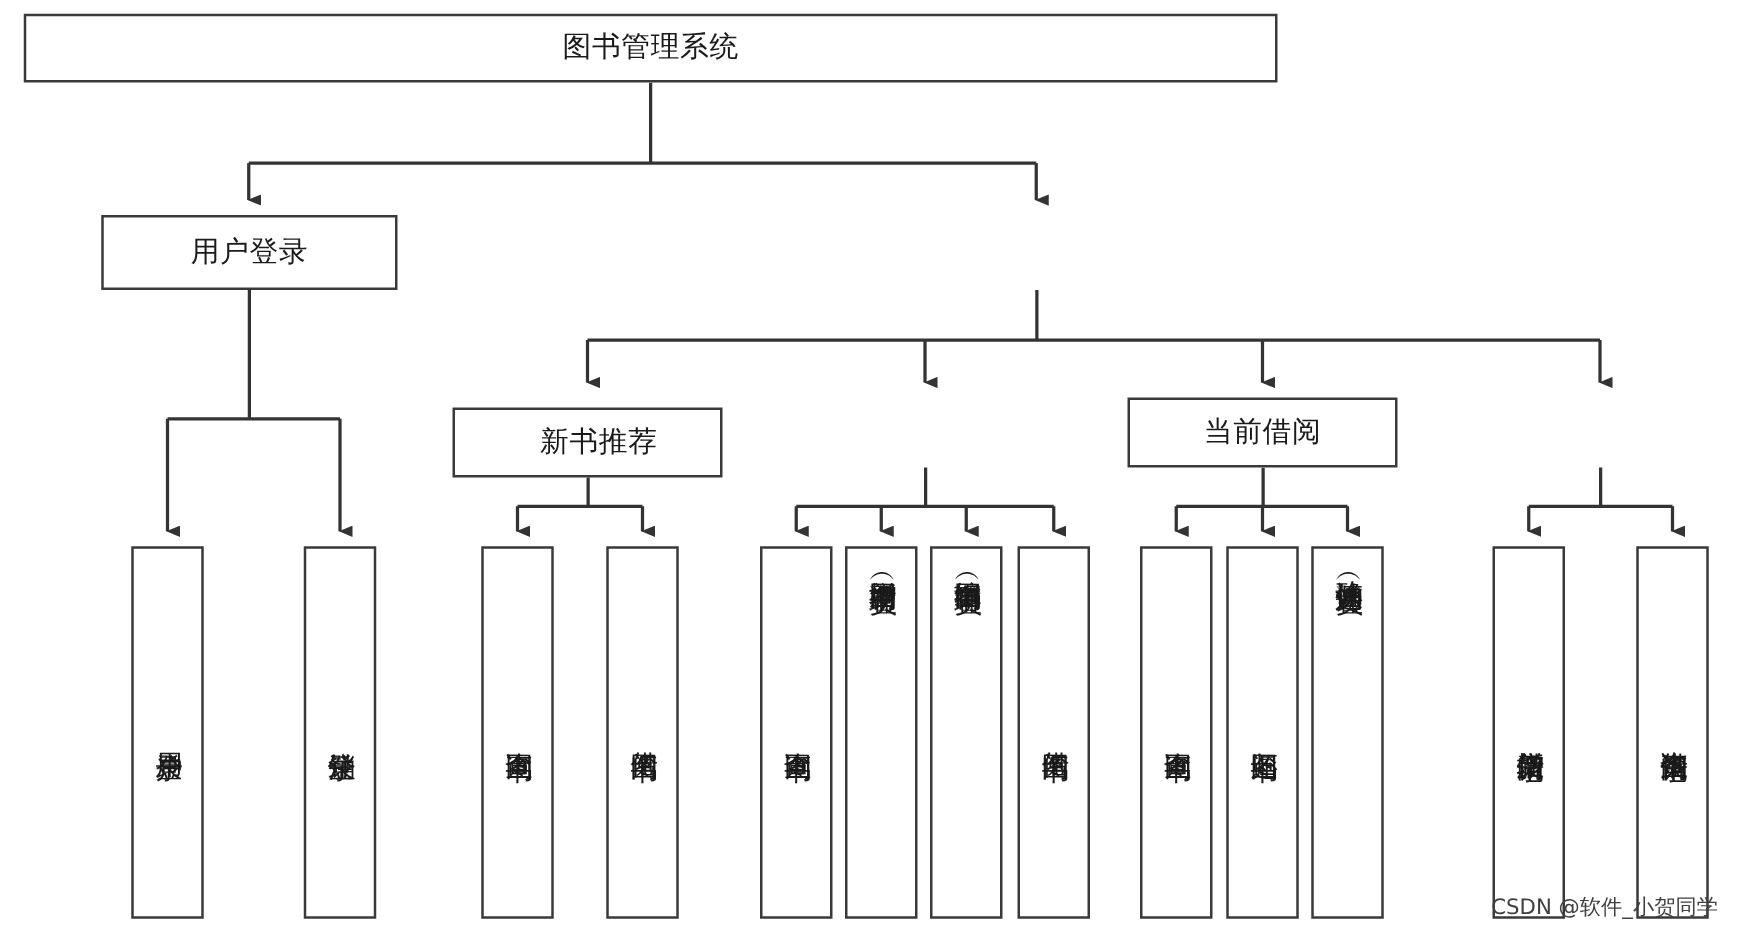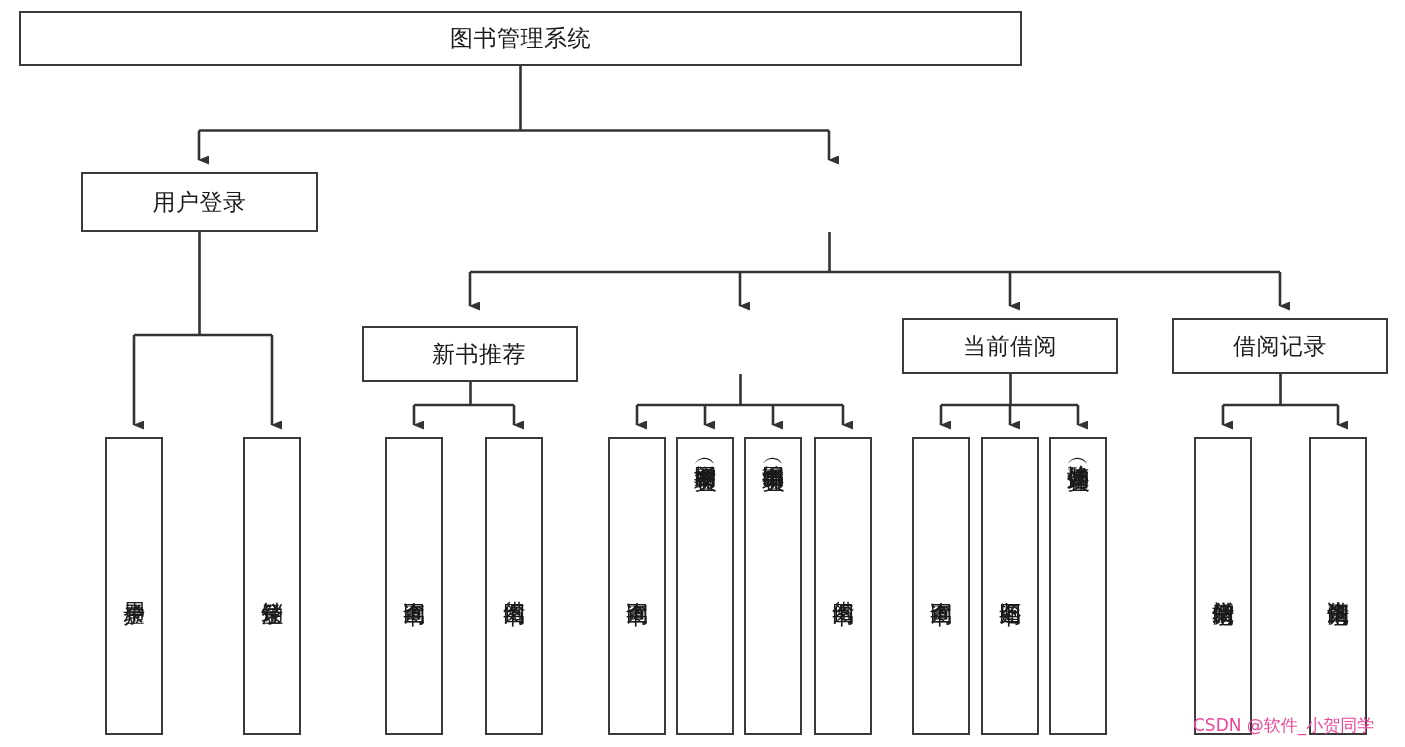--- a/index.html
+++ b/index.html
@@ -66,21 +66,21 @@
   }
   .node.vertical.centered {
     align-items: center;
     padding-top: 0;
   }
   #watermark {
     position: absolute;
     left: 1193px;
     top: 714px;
     font-size: 17px;
-    color: #ec4899;
+    color: #404040;
     white-space: nowrap;
     z-index: 9;
     font-family: "DejaVu Sans", "Liberation Sans", sans-serif;
   }
 </style>
 </head>
 <body>
 
 <div id="diagram-root">
 
@@ -146,23 +146,20 @@
 
   <div class="node horizontal" style="left:362px; top:326px; width:216px; height:56px;padding-left:18px;">
     <span class="node-label">新书推荐</span>
   </div>
 
 
   <div class="node horizontal" style="left:902px; top:318px; width:216px; height:56px;">
     <span class="node-label">当前借阅</span>
   </div>
 
-  <div class="node horizontal" style="left:1172px; top:318px; width:216px; height:56px;">
-    <span class="node-label">借阅记录</span>
-  </div>
 
   <div class="node vertical centered" style="left:105px; top:437px; width:58px; height:298px;">
     <span class="node-label">用户登录</span>
   </div>
 
   <div class="node vertical centered" style="left:243px; top:437px; width:58px; height:298px;">
     <span class="node-label">注销登录</span>
   </div>
 
   <div class="node vertical centered" style="left:385px; top:437px; width:58px; height:298px;">

